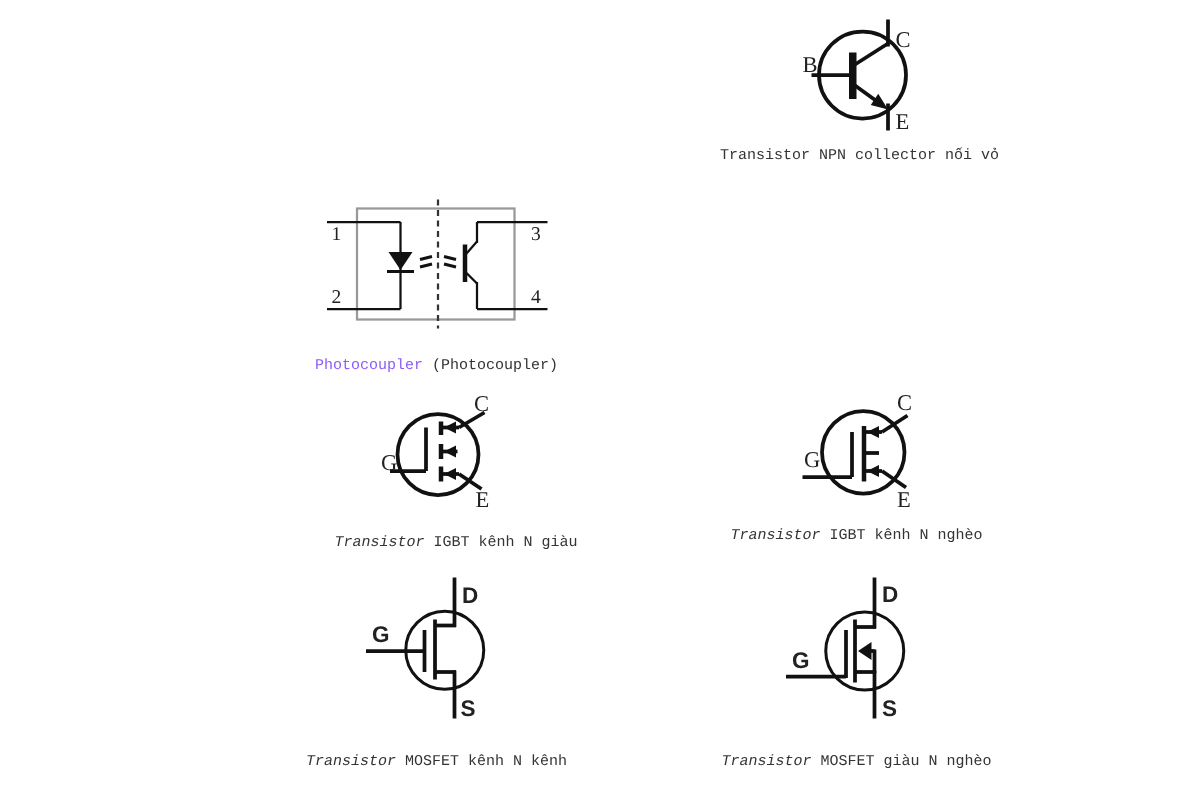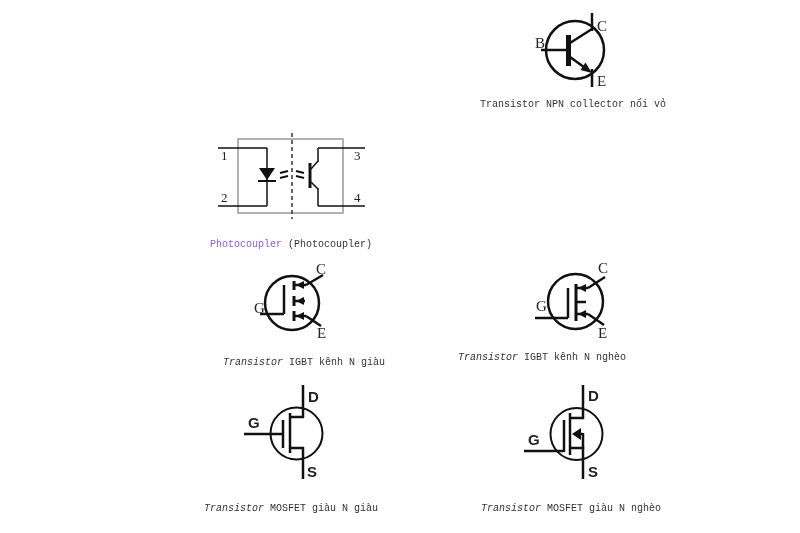--- a/index.html
+++ b/index.html
@@ -134,26 +134,26 @@
 <div class="caption" style="left:291px; top:236px;">
   <span class="light">Photocoupler</span>
   <span>(Photocoupler)</span>
 </div>
 
 <div class="caption" style="left:292px; top:354px;margin-left:12px;">
   <span class="it">Transistor</span>
   <span>IGBT kênh N giàu</span>
 </div>
 
-<div class="caption" style="left:542px; top:349px;">
+<div class="caption" style="left:571px; top:349px;">
   <span class="it">Transistor</span>
   <span>IGBT kênh N nghèo</span>
 </div>
 
 <div class="caption" style="left:291px; top:500px;">
   <span class="it">Transistor</span>
-  <span>MOSFET giàu N giàu</span>
+  <span>MOSFET kênh N kênh</span>
 </div>
 
 <div class="caption" style="left:571px; top:500px;">
   <span class="it">Transistor</span>
   <span>MOSFET giàu N nghèo</span>
 </div>
 
 </body></html>

